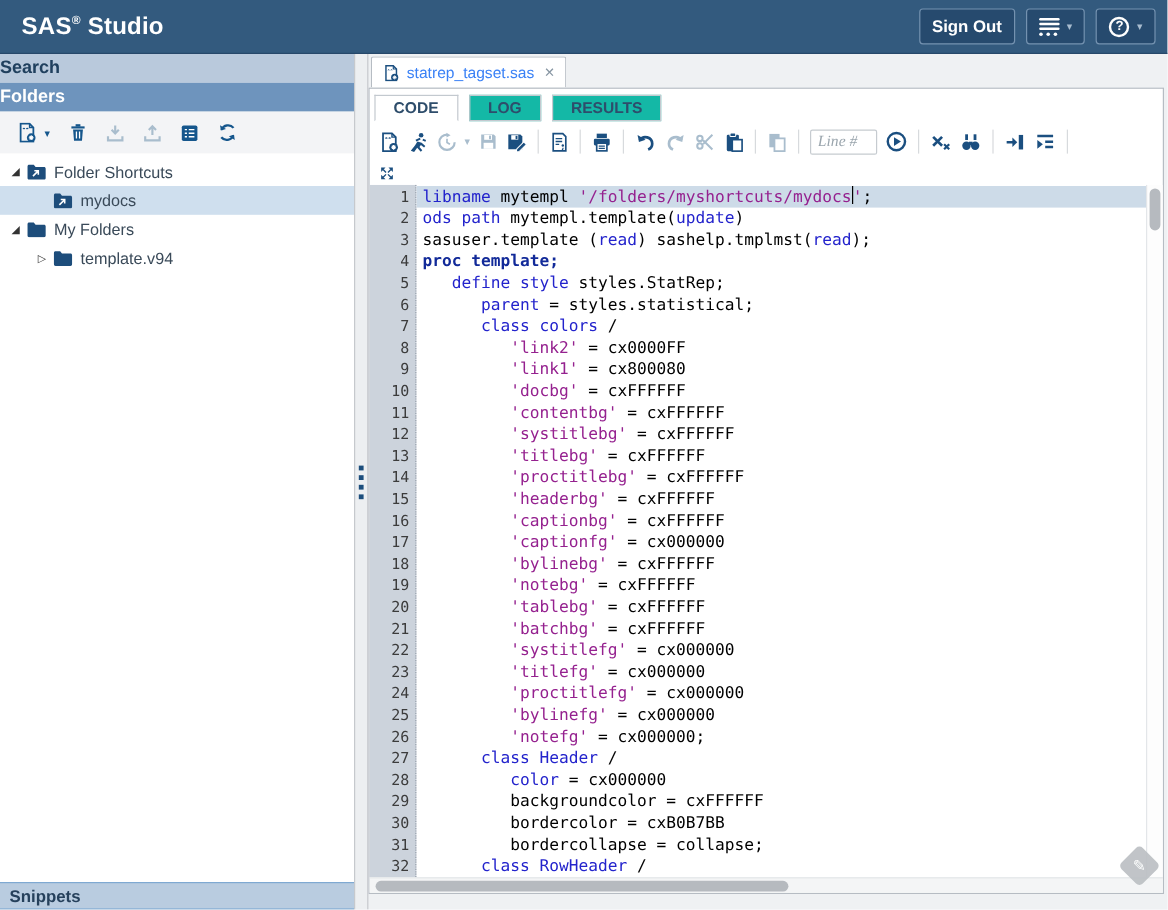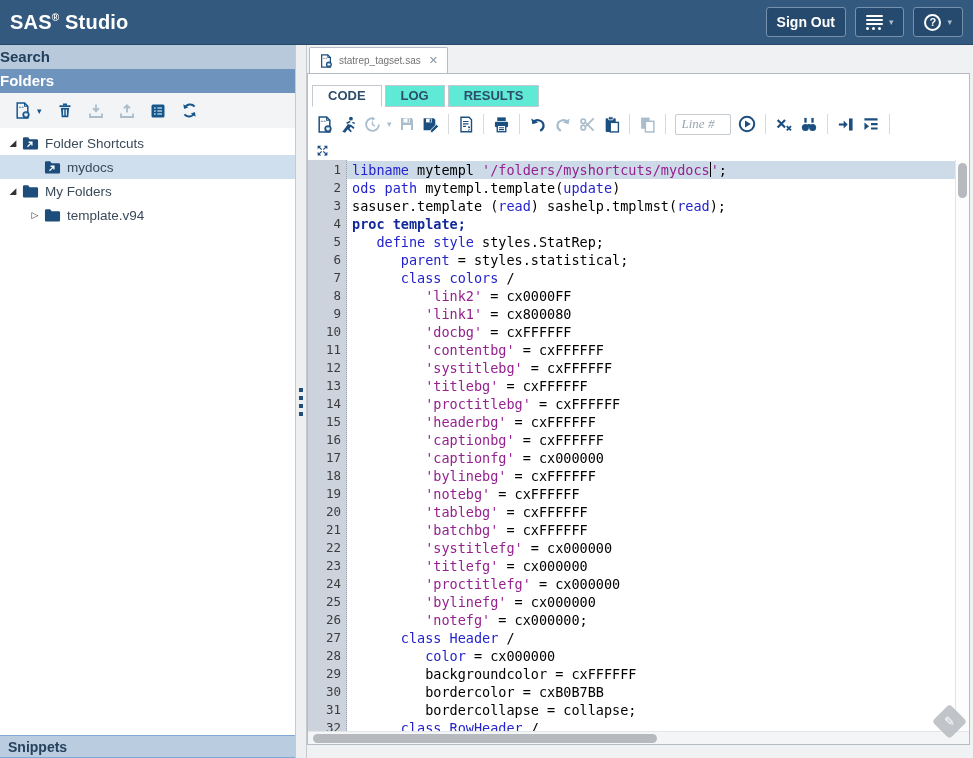--- a/index.html
+++ b/index.html
@@ -1,21 +1,21 @@
 <!DOCTYPE html>
 <html><head>
 <meta charset="utf-8">
 <style>
   * { box-sizing: border-box; margin: 0; padding: 0; }
   html,body { width: 973px; height: 758px; overflow: hidden; }
   body { font-family: "Liberation Sans", sans-serif; background: #eff1f3; font-size: 13px; color:#333; }
 
   
   .header { height: 45px; background: #335a7e; display: flex; align-items: center; padding: 0 10px; border-bottom: 1px solid #27486a; }
-  .app-title { color: #fff; font-size: 20px; font-weight: bold; letter-spacing: .2px; }
+  .app-title { color: #fff; font-size: 20px; font-weight: bold; letter-spacing: .2px; margin-left: 8px; }
   .app-title sup { font-size: 10px; }
   .header-spacer { flex: 1; }
   .hdr-btn { background: #264a6e; border: 1px solid #7492b0; border-radius: 3px; color: #fff; height: 30px; display: flex; align-items: center; padding: 0 10px; margin-left: 9px; cursor: pointer; }
   .signout { font-weight: bold; font-size: 14px; }
   .menu-glyph { display: flex; flex-direction: column; gap: 2px; }
   .menu-glyph .bar { width: 17px; height: 2px; background: #fff; border-radius: 1px; }
   .menu-glyph .dots { display: flex; gap: 3px; }
   .menu-glyph .dots i { width: 3px; height: 3px; background: #fff; border-radius: 50%; }
   .caret { color: #a8bccf; font-size: 9px; margin-left: 6px; }
   .help-glyph { width: 17px; height: 17px; border: 2px solid #fff; border-radius: 50%; color: #fff; font-size: 11px; font-weight: bold; display: flex; align-items: center; justify-content: center; }
@@ -42,27 +42,27 @@
   .acc-row:last-child { border-bottom: 1px solid #7fa9d2; }
 
   
   .splitter { width: 12px; flex: none; background: #edeff1; border-left: 1px solid #c6c9cd; border-right: 1px solid #c6c9cd; display: flex; flex-direction: column; align-items: center; justify-content: center; gap: 4px; cursor: col-resize; }
   .splitter i { width: 4px; height: 4px; background: #1d4e7c; }
 
   
   .main { flex: 1; display: flex; flex-direction: column; padding: 1px 3px 13px 0; min-width: 0; }
   .tabstrip { height: 27px; display: flex; align-items: flex-end; padding-left: 2px; flex: none; }
   .doc-tab { background: #fff; border: 1px solid #b6bcc3; border-bottom: none; border-radius: 2px 2px 0 0; height: 26px; display: flex; align-items: center; gap: 6px; padding: 0 9px; cursor: pointer; }
-  .doc-tab .title { font-size: 10px; color: #737373; }
+  .doc-tab .title { font-size: 13px; color: #3b82f6; }
   .doc-tab .close { color: #8796a3; font-size: 11px; margin-left: 2px; cursor: pointer; }
   .doc-tab .tabico { color: #1b4f80; display: flex; }
 
   .panel { flex: 1; background: #fff; border: 1px solid #b6bcc3; border-top: 1px solid #b6bcc3; display: flex; flex-direction: column; position: relative; min-height: 0; }
-  .viewtabs { padding: 11px 0 0 4px; display: flex; gap: 3px; flex: none; }
-  .vtab { height: 22px; line-height: 20px; padding: 0 15px; font-size: 13px; font-weight: bold; color: #2e4d6b; cursor: pointer; border: 1px solid #c3c9cf; background: #5eead4; }
+  .viewtabs { padding: 5px 0 0 4px; display: flex; gap: 9px; flex: none; }
+  .vtab { height: 22px; line-height: 20px; padding: 0 15px; font-size: 13px; font-weight: bold; color: #2e4d6b; cursor: pointer; border: 1px solid #c3c9cf; background: #14b8a6; }
   .vtab.active { background: #fff; border-bottom-color: #fff; }
 
   .toolbar { height: 34px; display: flex; align-items: center; padding-left: 8px; gap: 7px; flex: none; }
   .toolbar .tbtn { color: #1b4f80; }
   .toolbar .tbtn.disabled { color: #a9bdcd; }
   .tsep { width: 1px; height: 20px; background: #d7dadd; margin: 0 2px; flex: none; }
   .lineno-input { width: 56px; height: 21px; border: 1px solid #c6cbd0; border-radius: 2px; font-family: "Liberation Serif", serif; font-style: italic; font-size: 13px; color: #9aa5ad; padding: 0 6px; }
   .lineno-input::placeholder { color: #9aa5ad; font-style: italic; }
   .expand-row { height: 19px; padding-left: 8px; flex: none; display: flex; align-items: center; }
   .expand-row .tbtn { color: #1b4f80; }

